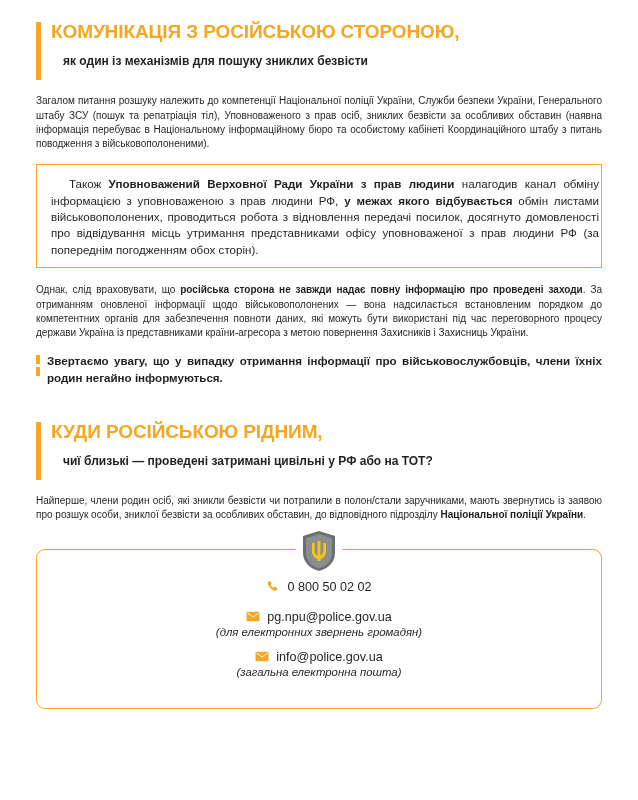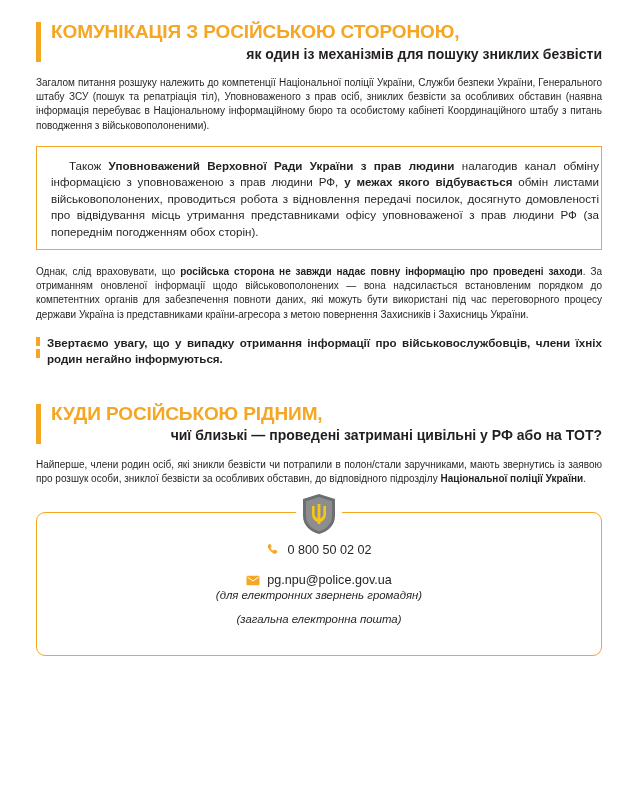--- a/index.html
+++ b/index.html
@@ -41,25 +41,24 @@
   .head-title {
     color: #f5a623;
     font-size: 19px;
     font-weight: bold;
     line-height: 1.08;
     letter-spacing: -0.1px;
     margin: 0 0 3px 0;
   }
   .head-sub {
     color: #231f20;
-    font-size: 14px;
+    font-size: 12px;
     font-weight: bold;
     line-height: 1.15;
-    margin: 0;
-    text-align: right;
+    margin: 12px;
   }
 
   
   p.body {
     font-size: 10px;
     line-height: 1.42;
     text-align: justify;
     margin: 0 0 13px 0;
     color: #231f20;
   }
@@ -218,17 +217,26 @@
       <span class="icon-mail">
         <svg width="14" height="11" viewBox="0 0 16 12" xmlns="http://www.w3.org/2000/svg">
           <rect x="0.6" y="0.6" width="14.8" height="10.8" rx="1.2" fill="#f5a623"></rect>
           <path d="M1.6 2 L8 6.6 L14.4 2" fill="none" stroke="#ffffff" stroke-width="1.1"></path>
         </svg>
       </span>
       <span class="label">pg.npu@police.gov.ua</span>
     </div>
     <div class="sublabel">(для електронних звернень громадян)</div>
 
+    <div class="contact-line">
+      <span class="icon-mail">
+        <svg width="14" height="11" viewBox="0 0 16 12" xmlns="http://www.w3.org/2000/svg">
+          <rect x="0.6" y="0.6" width="14.8" height="10.8" rx="1.2" fill="#f5a623"></rect>
+          <path d="M1.6 2 L8 6.6 L14.4 2" fill="none" stroke="#ffffff" stroke-width="1.1"></path>
+        </svg>
+      </span>
+      <span class="label">info@police.gov.ua</span>
+    </div>
     <div class="sublabel">(загальна електронна пошта)</div>
 
   </div>
 
 </div>
 
 </body></html>

